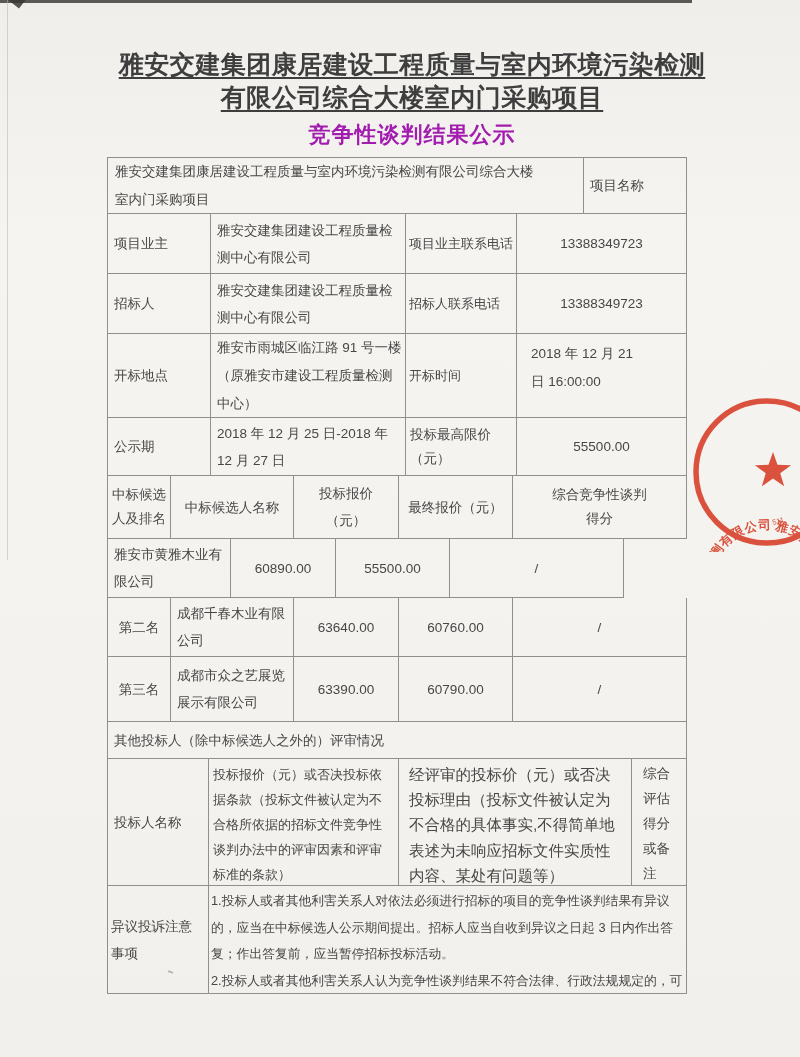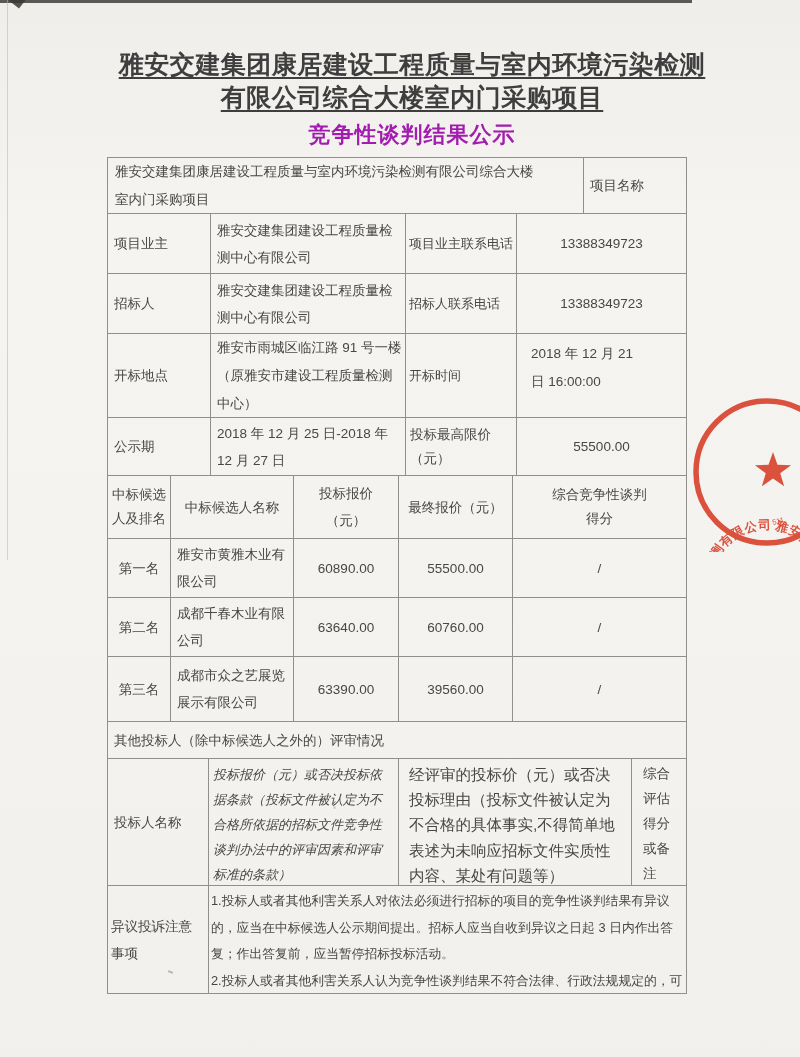--- a/index.html
+++ b/index.html
@@ -52,21 +52,21 @@
   .wE2{width:478px;}
 
   .cell-project-name{padding:0 45px 0 7px;line-height:28px;}
   .cell-contact-label{font-size:13px;padding:0 2px 0 3px;line-height:24px;}
   .cell-open-place{line-height:28px;padding:0 2px 0 6px;}
   .cell-open-time{padding:0 46px 16px 14px;line-height:28px;}
   .cell-maxprice-label{font-size:13.5px;line-height:24px;padding:0 2px 0 4px;}
   .cell-rank-head{font-size:13.5px;line-height:24px;padding:0 2px;}
   .cell-score-head{line-height:24px;padding:0 36px;}
   .cell-name{padding:0 6px;line-height:27px;}
-  .cell-bid-col{font-size:13px;line-height:25px;padding:3px 8px 0 4px;font-style:italic;}
+  .cell-bid-col{font-size:13px;line-height:25px;padding:3px 8px 0 4px;}
   .cell-review-col{font-size:15.5px;line-height:25.2px;padding:3px 10px 0 10px;}
   .cell-score-col{line-height:25px;padding:2px 11px 8px 11px;}
   .cell-notice-label{line-height:27px;padding:0 3px;}
   .cell-notice-body{font-size:12.8px;line-height:26.5px;padding:2px 2px;display:block;}
   .cell-notice-body p{margin:0;}
 
   
   .seal-svg{position:absolute;left:687px;top:392px;width:160px;height:160px;opacity:.9;}
 </style>
 </head>
@@ -122,38 +122,37 @@
 
   <div class="r h63">
     <div class="c wB1 tc cell-rank-head">中标候选人及排名</div>
     <div class="c wB2 tc">中标候选人名称</div>
     <div class="c wB3 tc">投标报价（元）</div>
     <div class="c wB4 tc">最终报价（元）</div>
     <div class="c wB5 tc cell-score-head">综合竞争性谈判得分</div>
   </div>
 
   <div class="r h59">
-    <div class="c wB1 tc">第一名</div>
     <div class="c wB2 cell-name">雅安市黄雅木业有限公司</div>
     <div class="c wB3 tc">60890.00</div>
     <div class="c wB4 tc">55500.00</div>
     <div class="c wB5 tc">/</div>
   </div>
   <div class="r h59">
     <div class="c wB1 tc">第二名</div>
     <div class="c wB2 cell-name">成都千春木业有限公司</div>
     <div class="c wB3 tc">63640.00</div>
     <div class="c wB4 tc">60760.00</div>
     <div class="c wB5 tc">/</div>
   </div>
   <div class="r h65">
     <div class="c wB1 tc">第三名</div>
     <div class="c wB2 cell-name">成都市众之艺展览展示有限公司</div>
     <div class="c wB3 tc">63390.00</div>
-    <div class="c wB4 tc">39560.00</div>
+    <div class="c wB4 tc">60790.00</div>
     <div class="c wB5 tc">/</div>
   </div>
 
   <div class="r h37">
     <div class="c wFull">其他投标人（除中标候选人之外的）评审情况</div>
   </div>
 
   <div class="r h127">
     <div class="c wD1">投标人名称</div>
     <div class="c wD2 vt cell-bid-col">投标报价（元）或否决投标依据条款（投标文件被认定为不合格所依据的招标文件竞争性谈判办法中的评审因素和评审标准的条款）</div>

